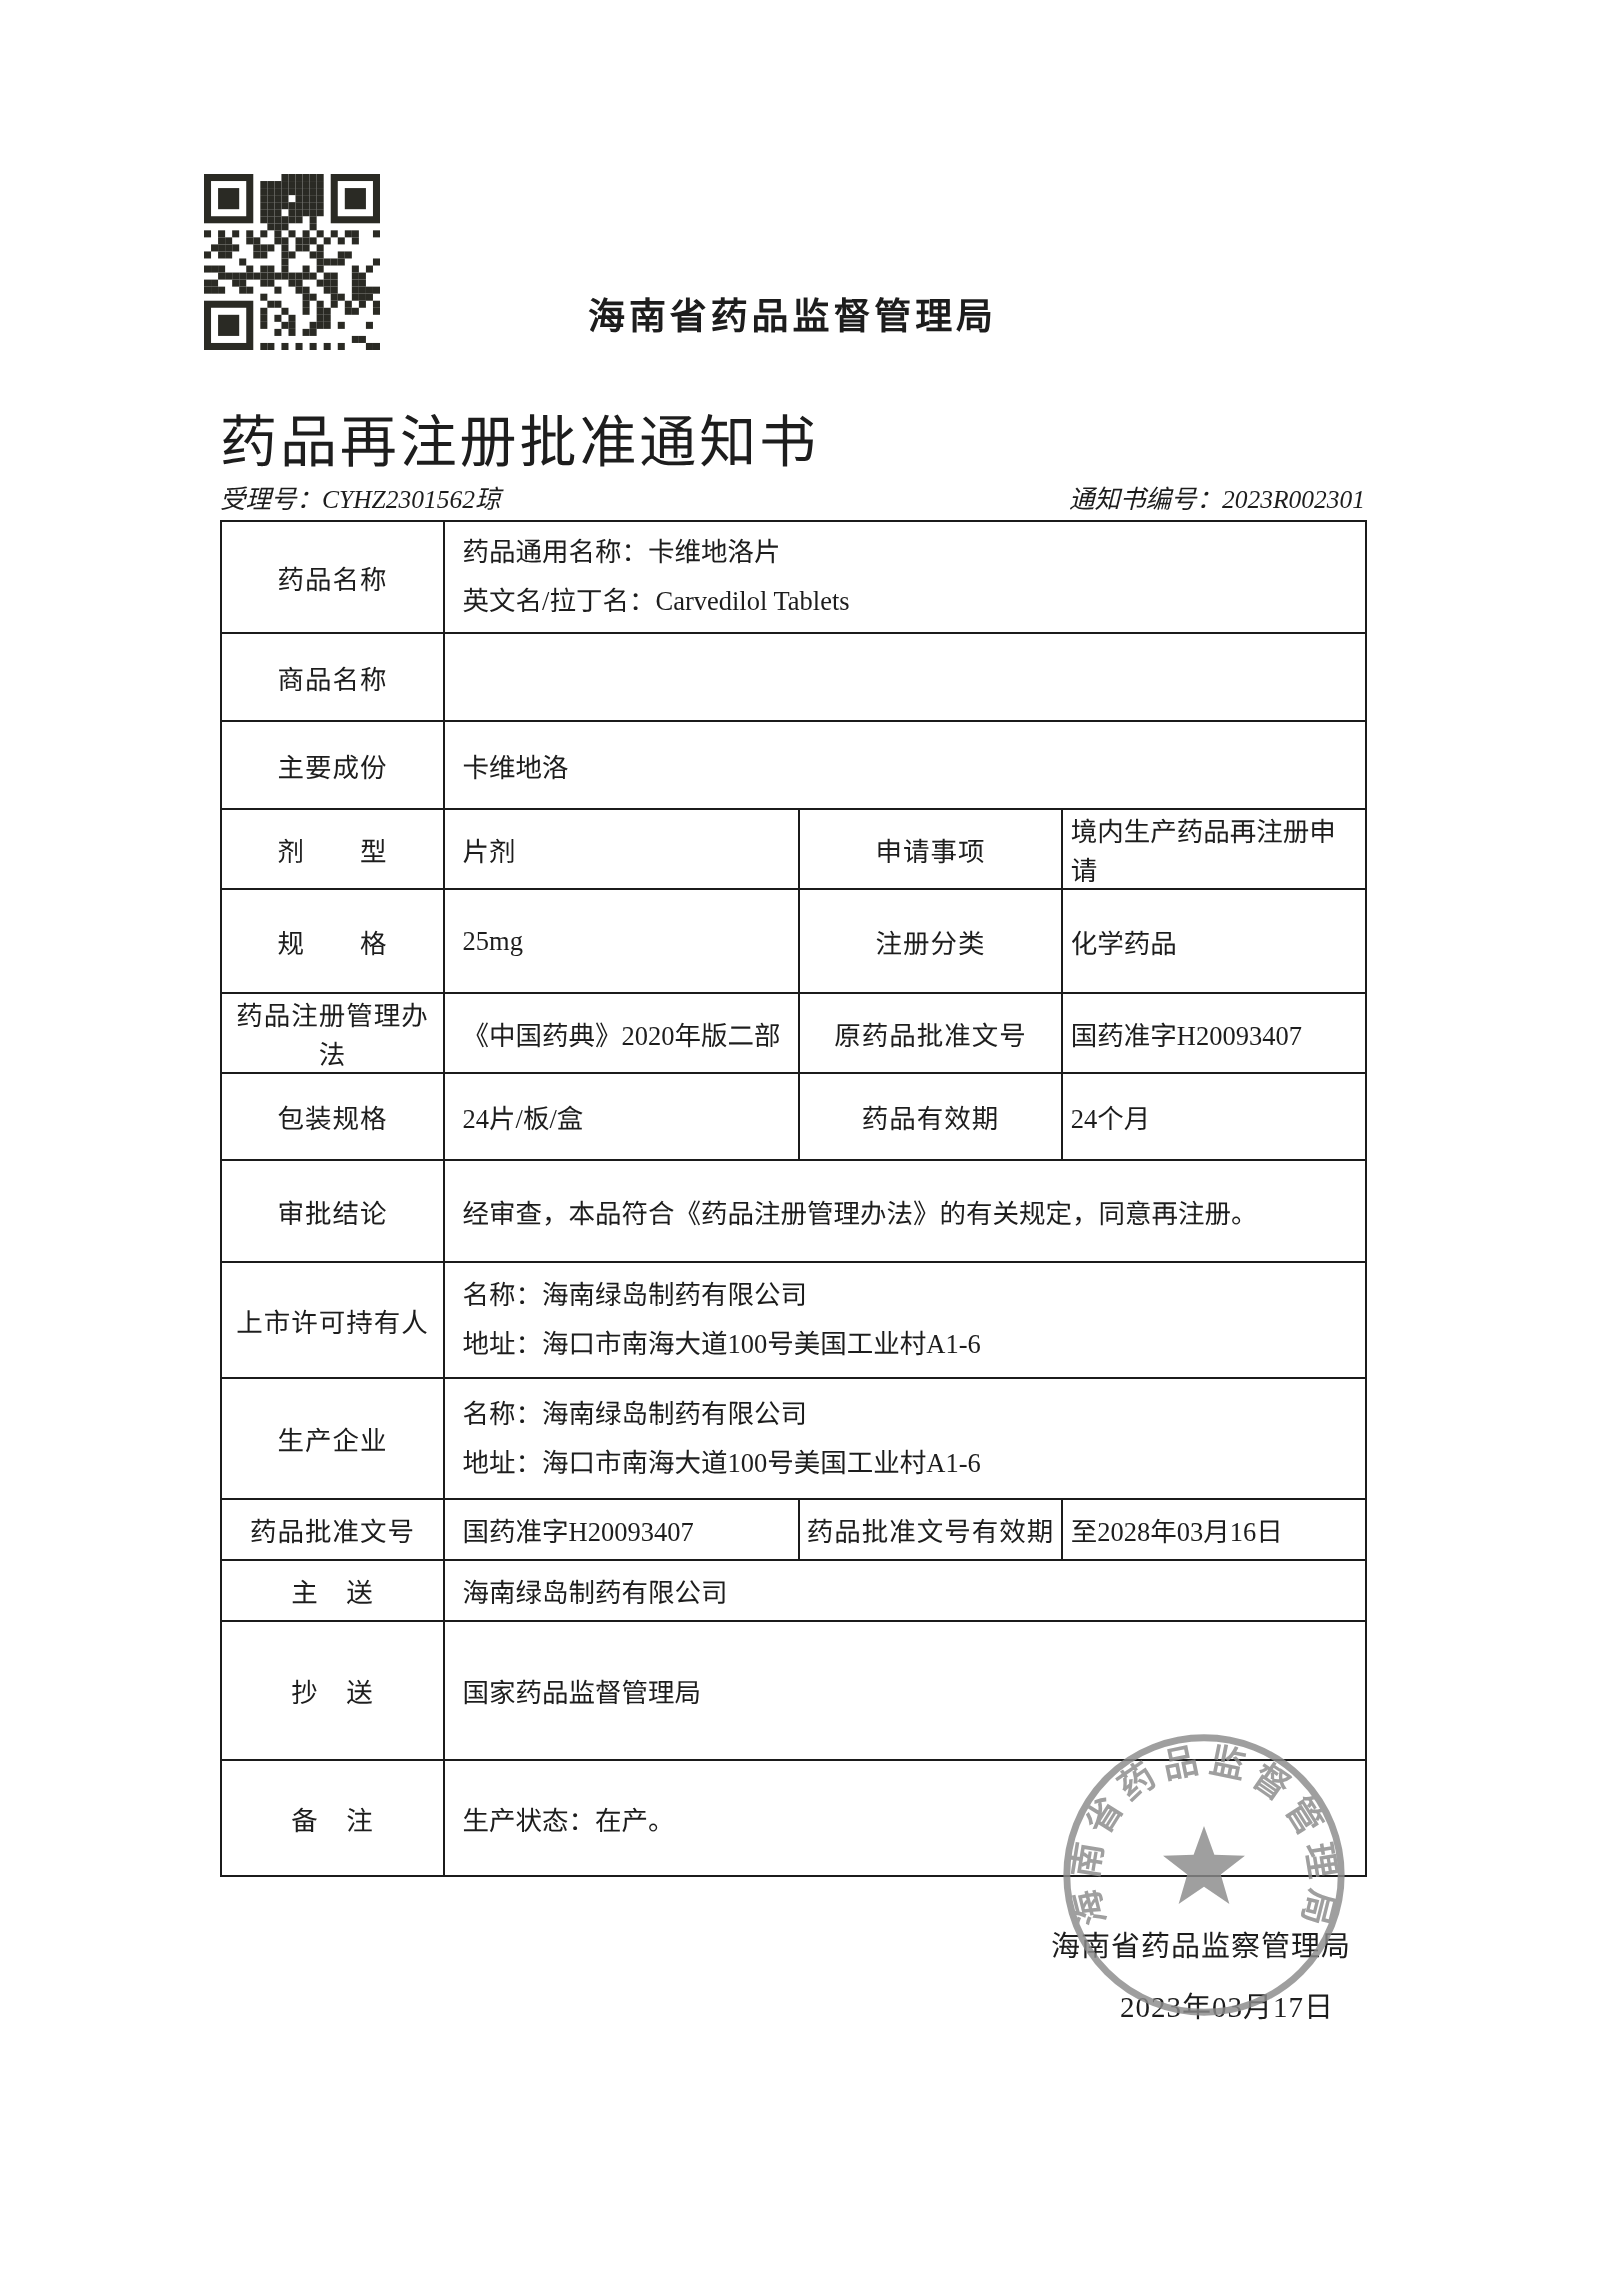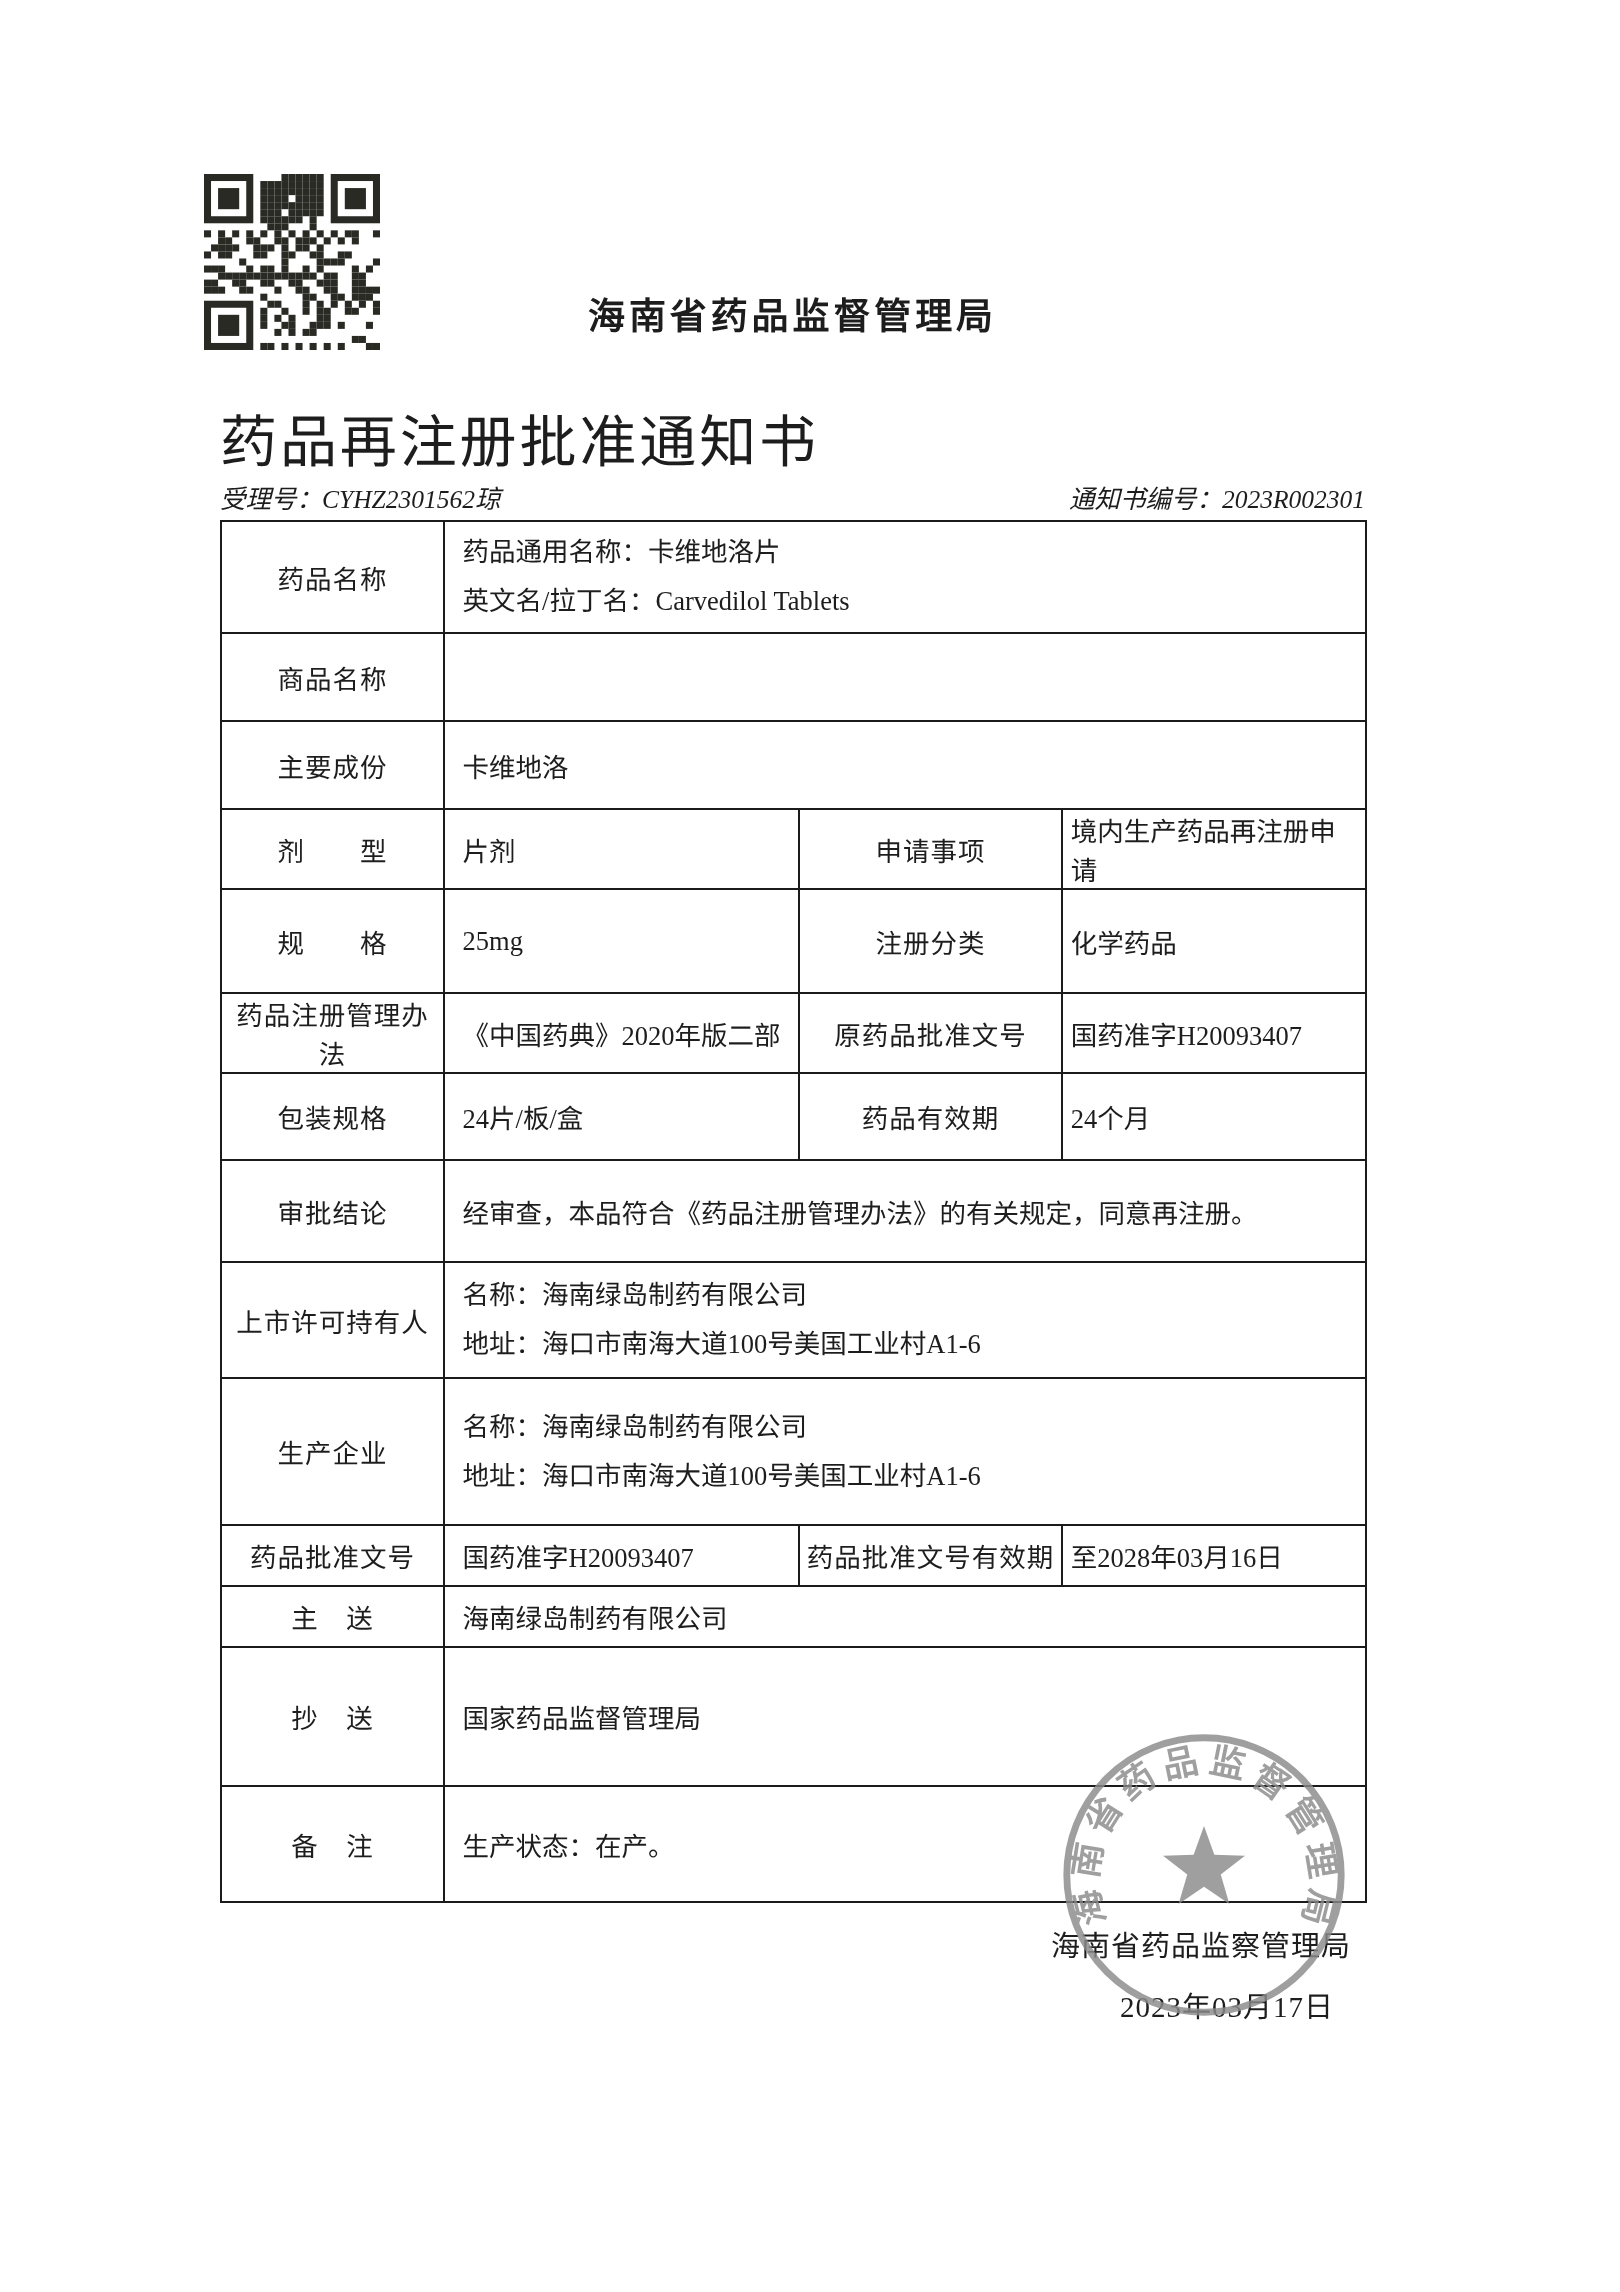--- a/index.html
+++ b/index.html
@@ -342,21 +342,21 @@
       <td class="lbl">审批结论</td>
       <td class="val" colspan="3">经审查，本品符合《药品注册管理办法》的有关规定，同意再注册。</td>
     </tr>
     <tr style="height:116px">
       <td class="lbl">上市许可持有人</td>
       <td class="val" colspan="3">
         <div class="vline">名称：海南绿岛制药有限公司</div>
         <div class="vline">地址：海口市南海大道100号美国工业村A1-6</div>
       </td>
     </tr>
-    <tr style="height:147px">
+    <tr style="height:121px">
       <td class="lbl">生产企业</td>
       <td class="val" colspan="3">
         <div class="vline">名称：海南绿岛制药有限公司</div>
         <div class="vline">地址：海口市南海大道100号美国工业村A1-6</div>
       </td>
     </tr>
     <tr style="height:61px">
       <td class="lbl">药品批准文号</td>
       <td class="val">国药准字H20093407</td>
       <td class="lbl">药品批准文号有效期</td>

